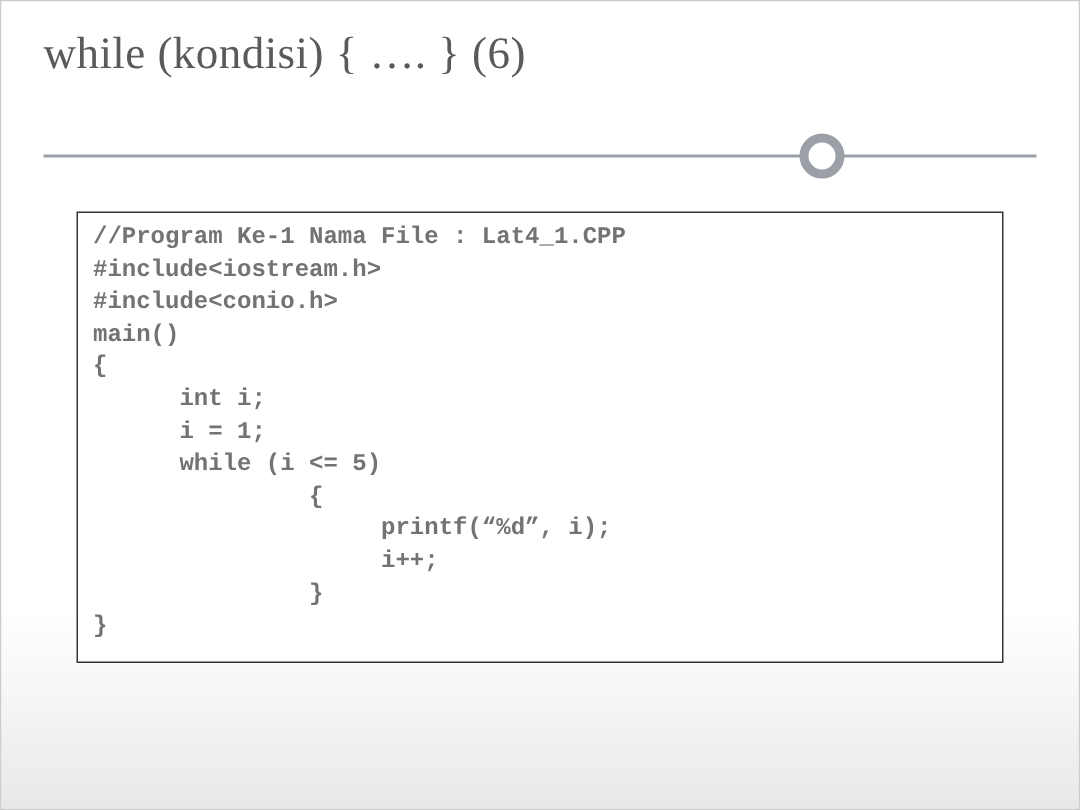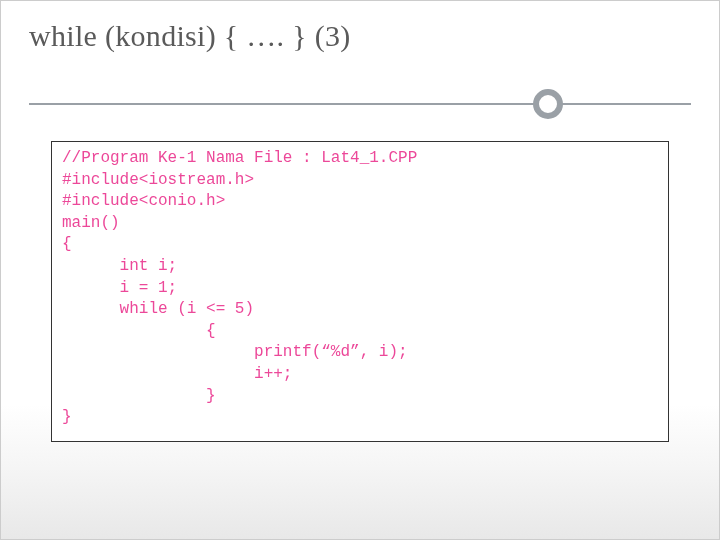--- a/index.html
+++ b/index.html
@@ -61,30 +61,31 @@
     right: 50px;
     top: 140px;
     border: 1.5px solid #333;
     background: #ffffff;
     padding: 6px 10px 12px 10px;
   }
   .code {
     font-family: "Courier New", Courier, monospace;
     font-size: 16px;
     line-height: 1.35;
-    color: #ec4899;
+    color: #737373;
     white-space: pre;
+    font-weight: bold;
   }
 </style>
 </head>
 <body>
 <div class="slide">
 
   <div class="title-row">
-    <h1 class="title">while (kondisi) { …. } (3)</h1>
+    <h1 class="title">while (kondisi) { …. } (6)</h1>
   </div>
 
   <div class="hr-wrap">
     <div class="hr-line"></div>
     <div class="ring"></div>
   </div>
 
   <div class="codebox">
     <div class="code">//Program Ke-1 Nama File : Lat4_1.CPP
 #include&lt;iostream.h&gt;

